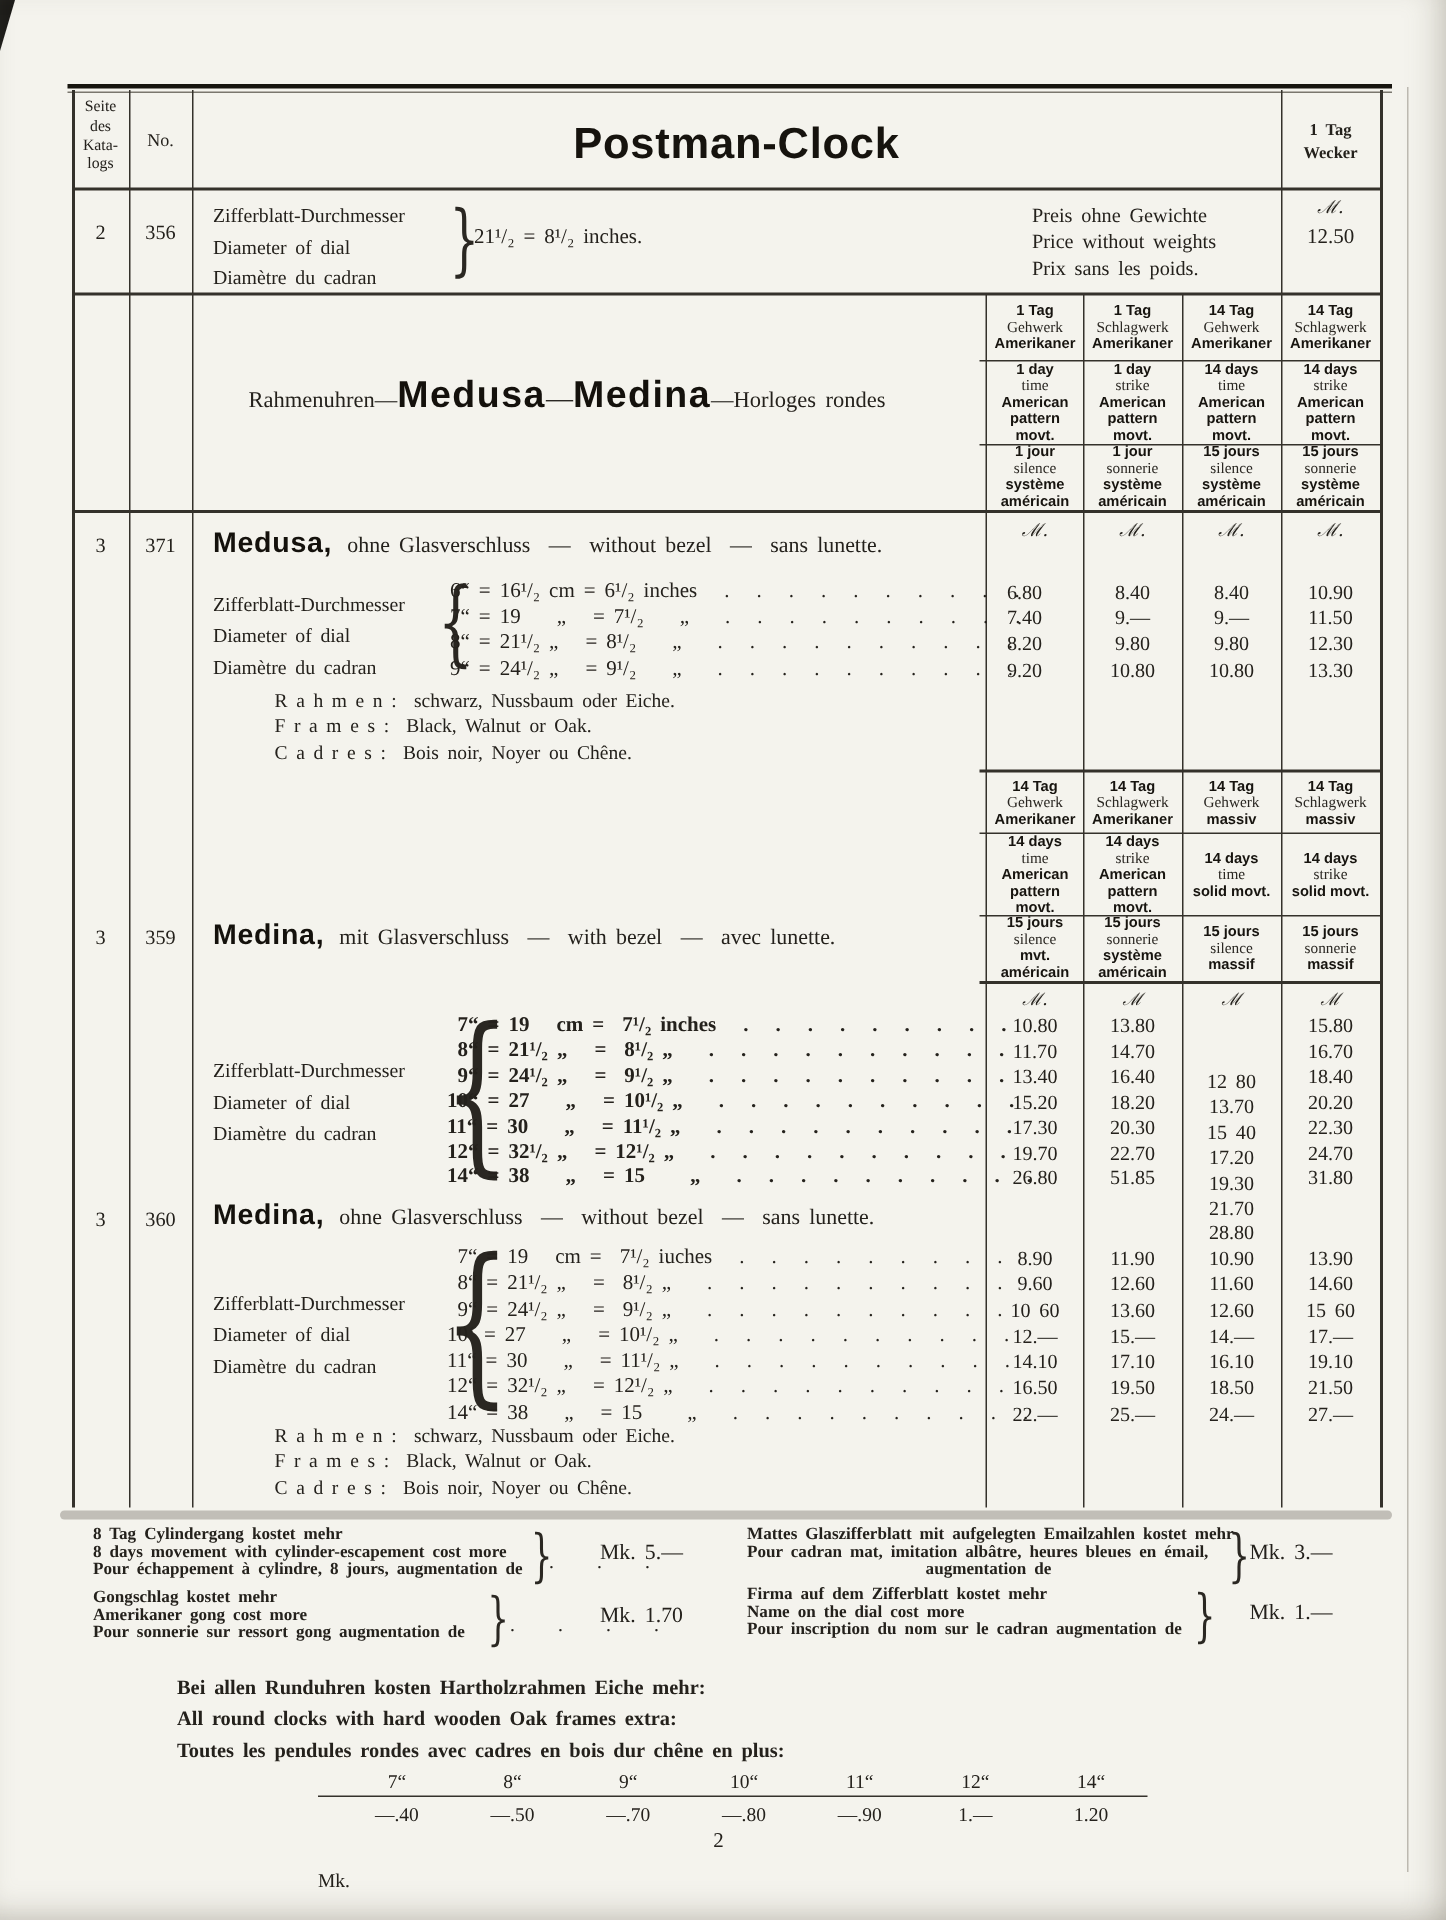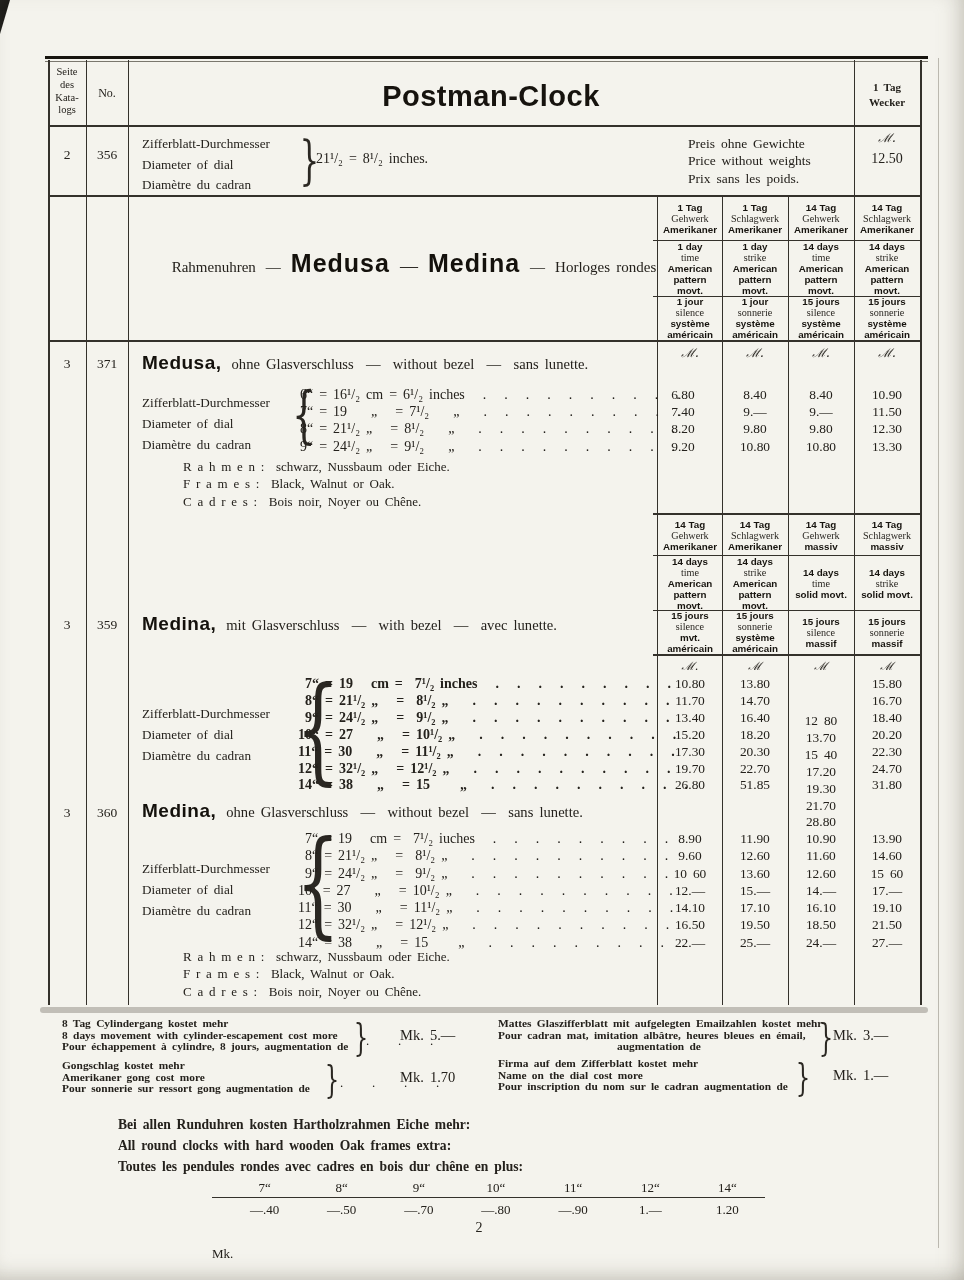--- a/index.html
+++ b/index.html
@@ -22,21 +22,21 @@
   .frames{font-size:13px;line-height:17.3px;}
   .hcell{display:flex;flex-direction:column;justify-content:center;text-align:center;position:absolute;}
   .hb{font-family:"Liberation Sans","DejaVu Sans",sans-serif;font-weight:bold;font-size:9.8px;line-height:11px;white-space:pre-line;color:#17140f;}
   .hre{font-family:"Liberation Serif","DejaVu Serif",serif;font-size:10.2px;line-height:11px;color:#2a2username-27.22;color:#2a2722;}
   .msym{font-family:"DejaVu Serif",serif;font-style:italic;font-size:12px;}
   .brace{font-family:"DejaVu Serif",serif;color:#2a2722;transform:scaleX(.6);transform-origin:center;font-weight:400;}
   .note{font-size:11.4px;line-height:11.7px;font-weight:bold;}
   .note div{white-space:pre;}
   .indent-last div:nth-child(3){text-align:center;white-space:pre;}
   .minigrid{display:grid;grid-template-columns:repeat(7,1fr);text-align:center;font-size:13px;}
-  .headflex{display:flex;align-items:baseline;justify-content:center;gap:10px;white-space:pre;padding-left:36px;}
+  .headflex{display:flex;align-items:baseline;justify-content:center;white-space:pre;}
   .sechead{display:flex;align-items:baseline;gap:10px;white-space:pre;}
   .bigname{font-family:"Liberation Sans","DejaVu Sans",sans-serif;font-weight:bold;letter-spacing:1px;color:#14110c;}
   .corner{position:absolute;left:0;top:0;width:10px;height:34px;background:#1d1c19;clip-path:polygon(0 0,100% 0,0 100%);}
 </style>
 </head>
 <body>
 
 <div class="page">
 
   <div class="corner"></div>

